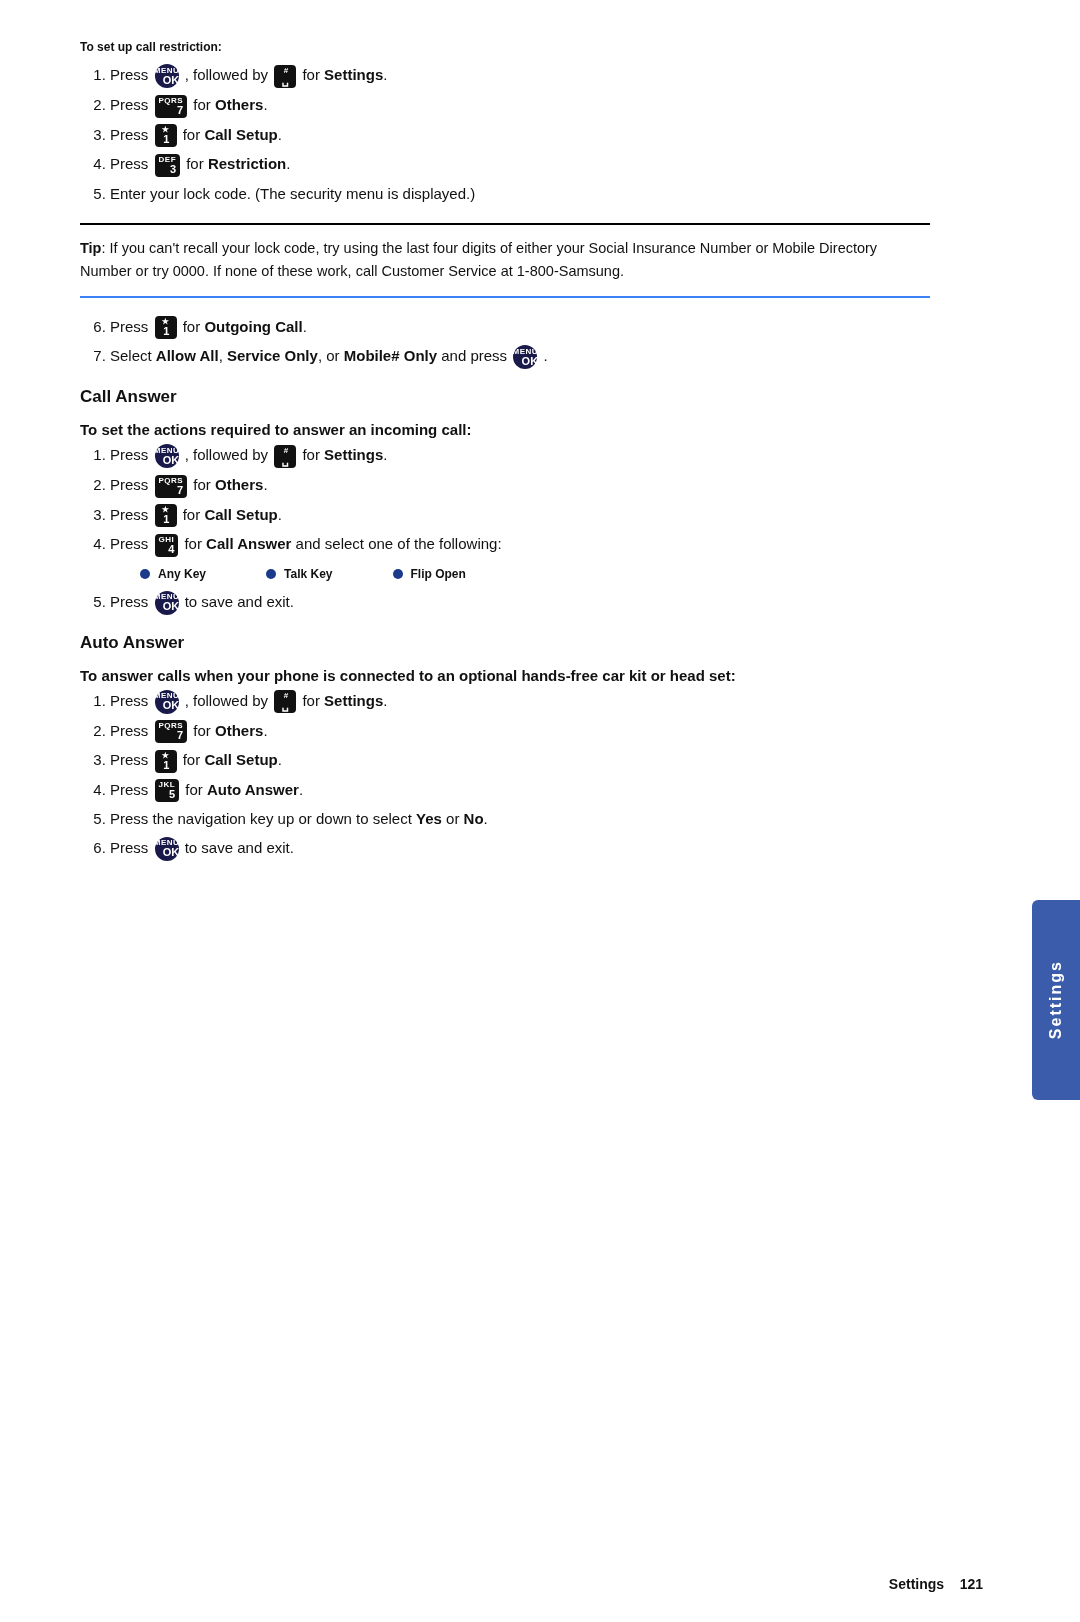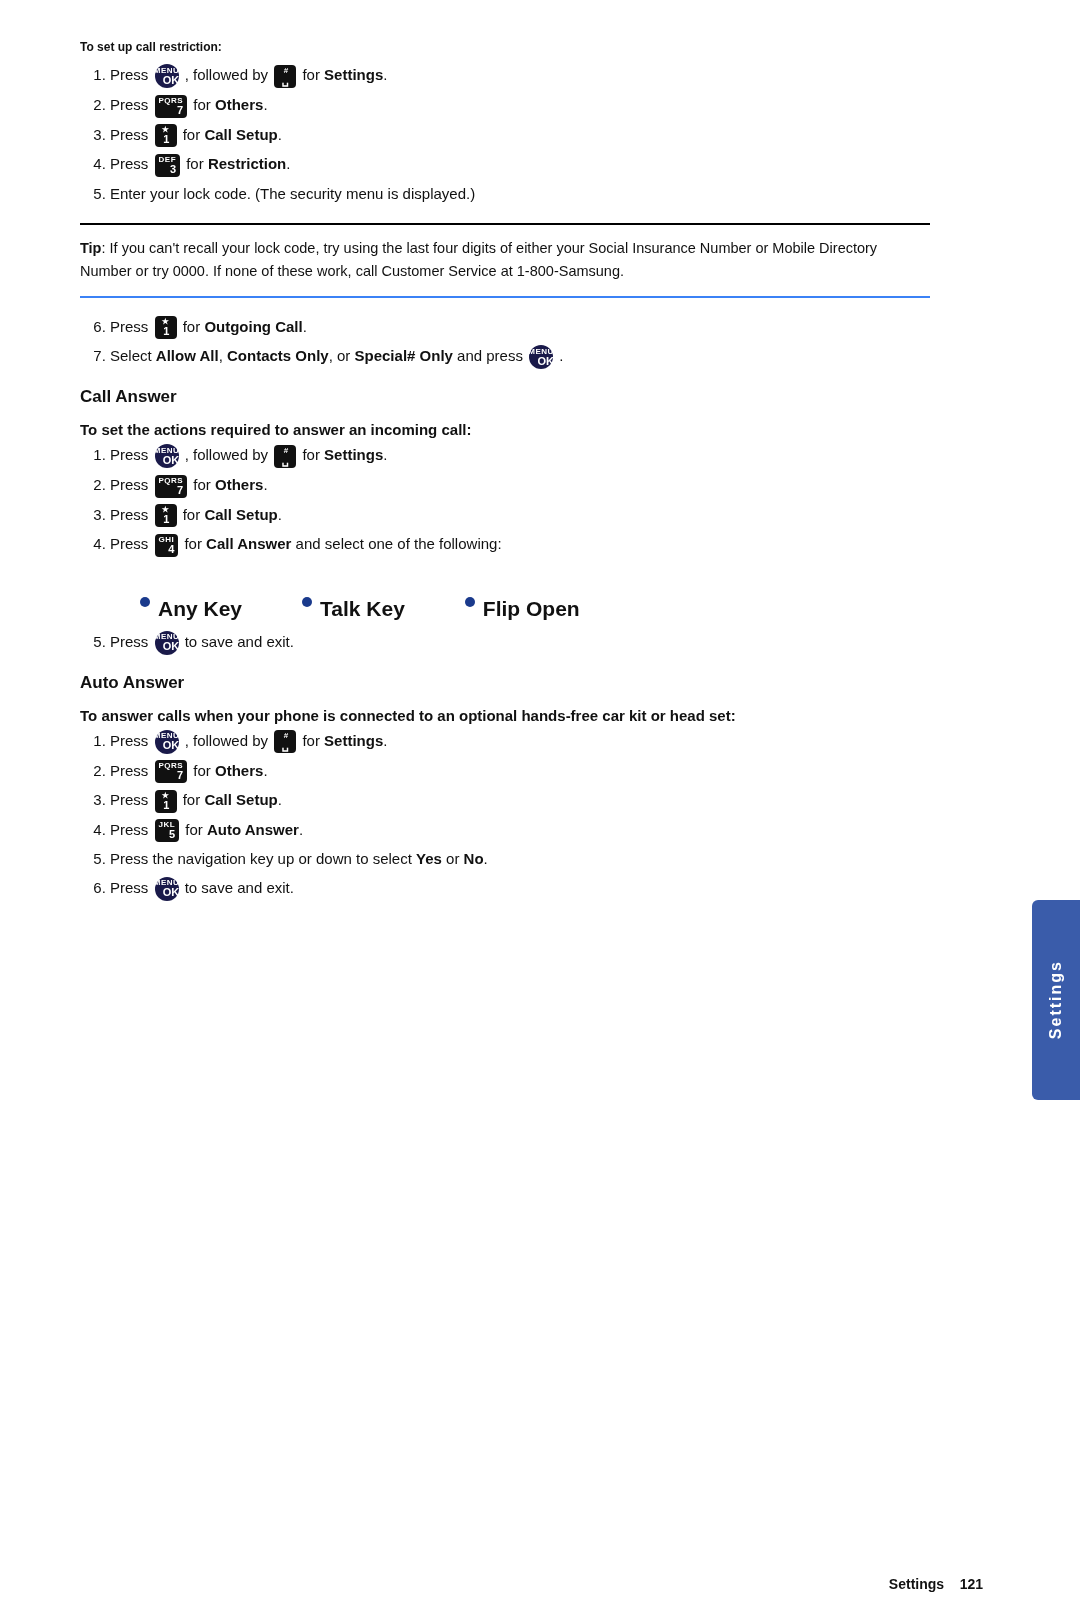--- a/index.html
+++ b/index.html
@@ -50,24 +50,24 @@
       font-size: 15px;
       margin: 14px 0 6px 0;
     }
     .bullet-row {
       display: flex;
       gap: 60px;
       margin: 10px 0 10px 60px;
     }
     .bullet-item {
       display: flex;
+      align-items: center;
       gap: 8px;
       font-weight: bold;
-      font-size: 21px;
-      margin-top: 30px;
+      font-size: 12px;
     }
     .bullet-dot {
       width: 10px;
       height: 10px;
       border-radius: 50%;
       background: #1a3a8c;
       display: inline-block;
       flex-shrink: 0;
     }
     
@@ -214,21 +214,21 @@
       <span>Press </span>
       <span class="key-btn">
           <span class="key-inner">
             <span class="key-top">★</span>
             <span class="key-main">1</span>
           </span>
         </span>
       <span> for <b>Outgoing Call</b>.</span>
     </li>
     <li>
-      <span>Select <b>Allow All</b>, <b>Contacts Only</b>, or <b>Special# Only</b> and press </span>
+      <span>Select <b>Allow All</b>, <b>Service Only</b>, or <b>Mobile# Only</b> and press </span>
       <span class="key-btn dark-blue round">
           <span class="key-inner">
             <span class="key-top">MENU</span>
             <span class="key-main">OK</span>
           </span>
         </span>
       <span>.</span>
     </li>
   </ol>
 

